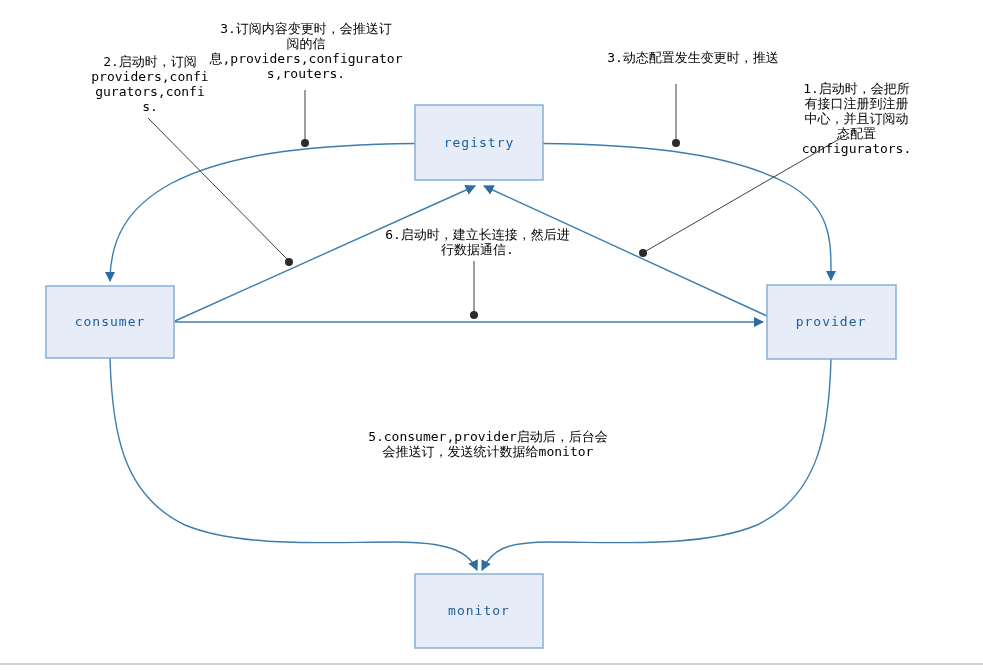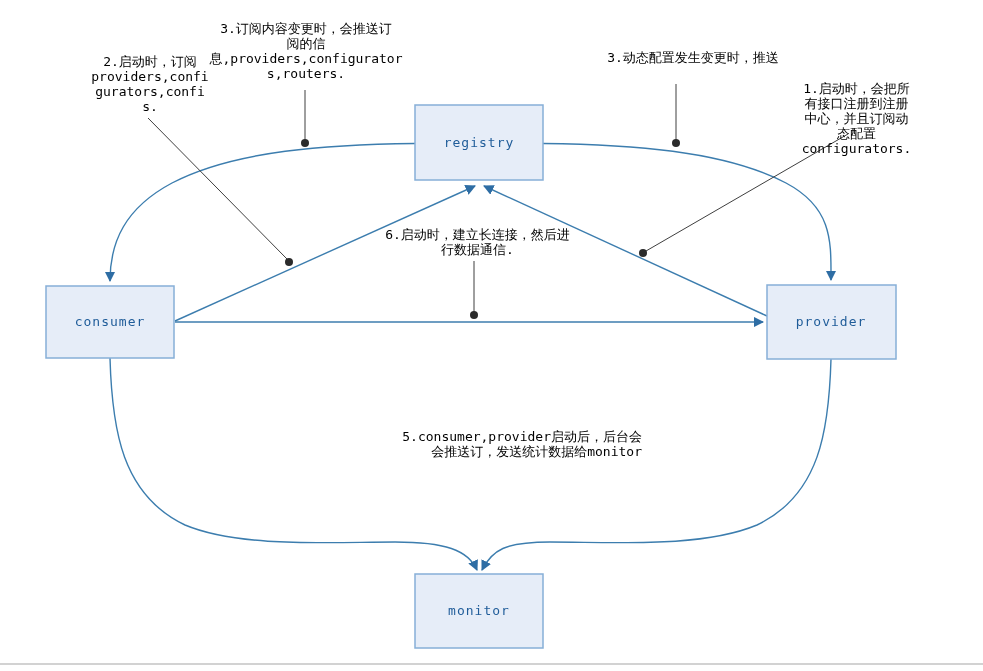--- a/index.html
+++ b/index.html
@@ -133,19 +133,19 @@
 
   <div class="note" style="left:578px; top:50px; width:230px;">
     <div>3.动态配置发生变更时，推送</div>
   </div>
 
   <div class="note" style="left:355px; top:227px; width:245px;">
     <div>6.启动时，建立长连接，然后进</div>
     <div>行数据通信.</div>
   </div>
 
-  <div class="note" style="left:352px; top:429px; width:290px;text-align:right;">
+  <div class="note" style="left:343px; top:429px; width:290px;">
     <div>5.consumer,provider启动后，后台会</div>
     <div>会推送订，发送统计数据给monitor</div>
   </div>
 
   <div id="bottom-divider"></div>
 </div>
 
 </body></html>

